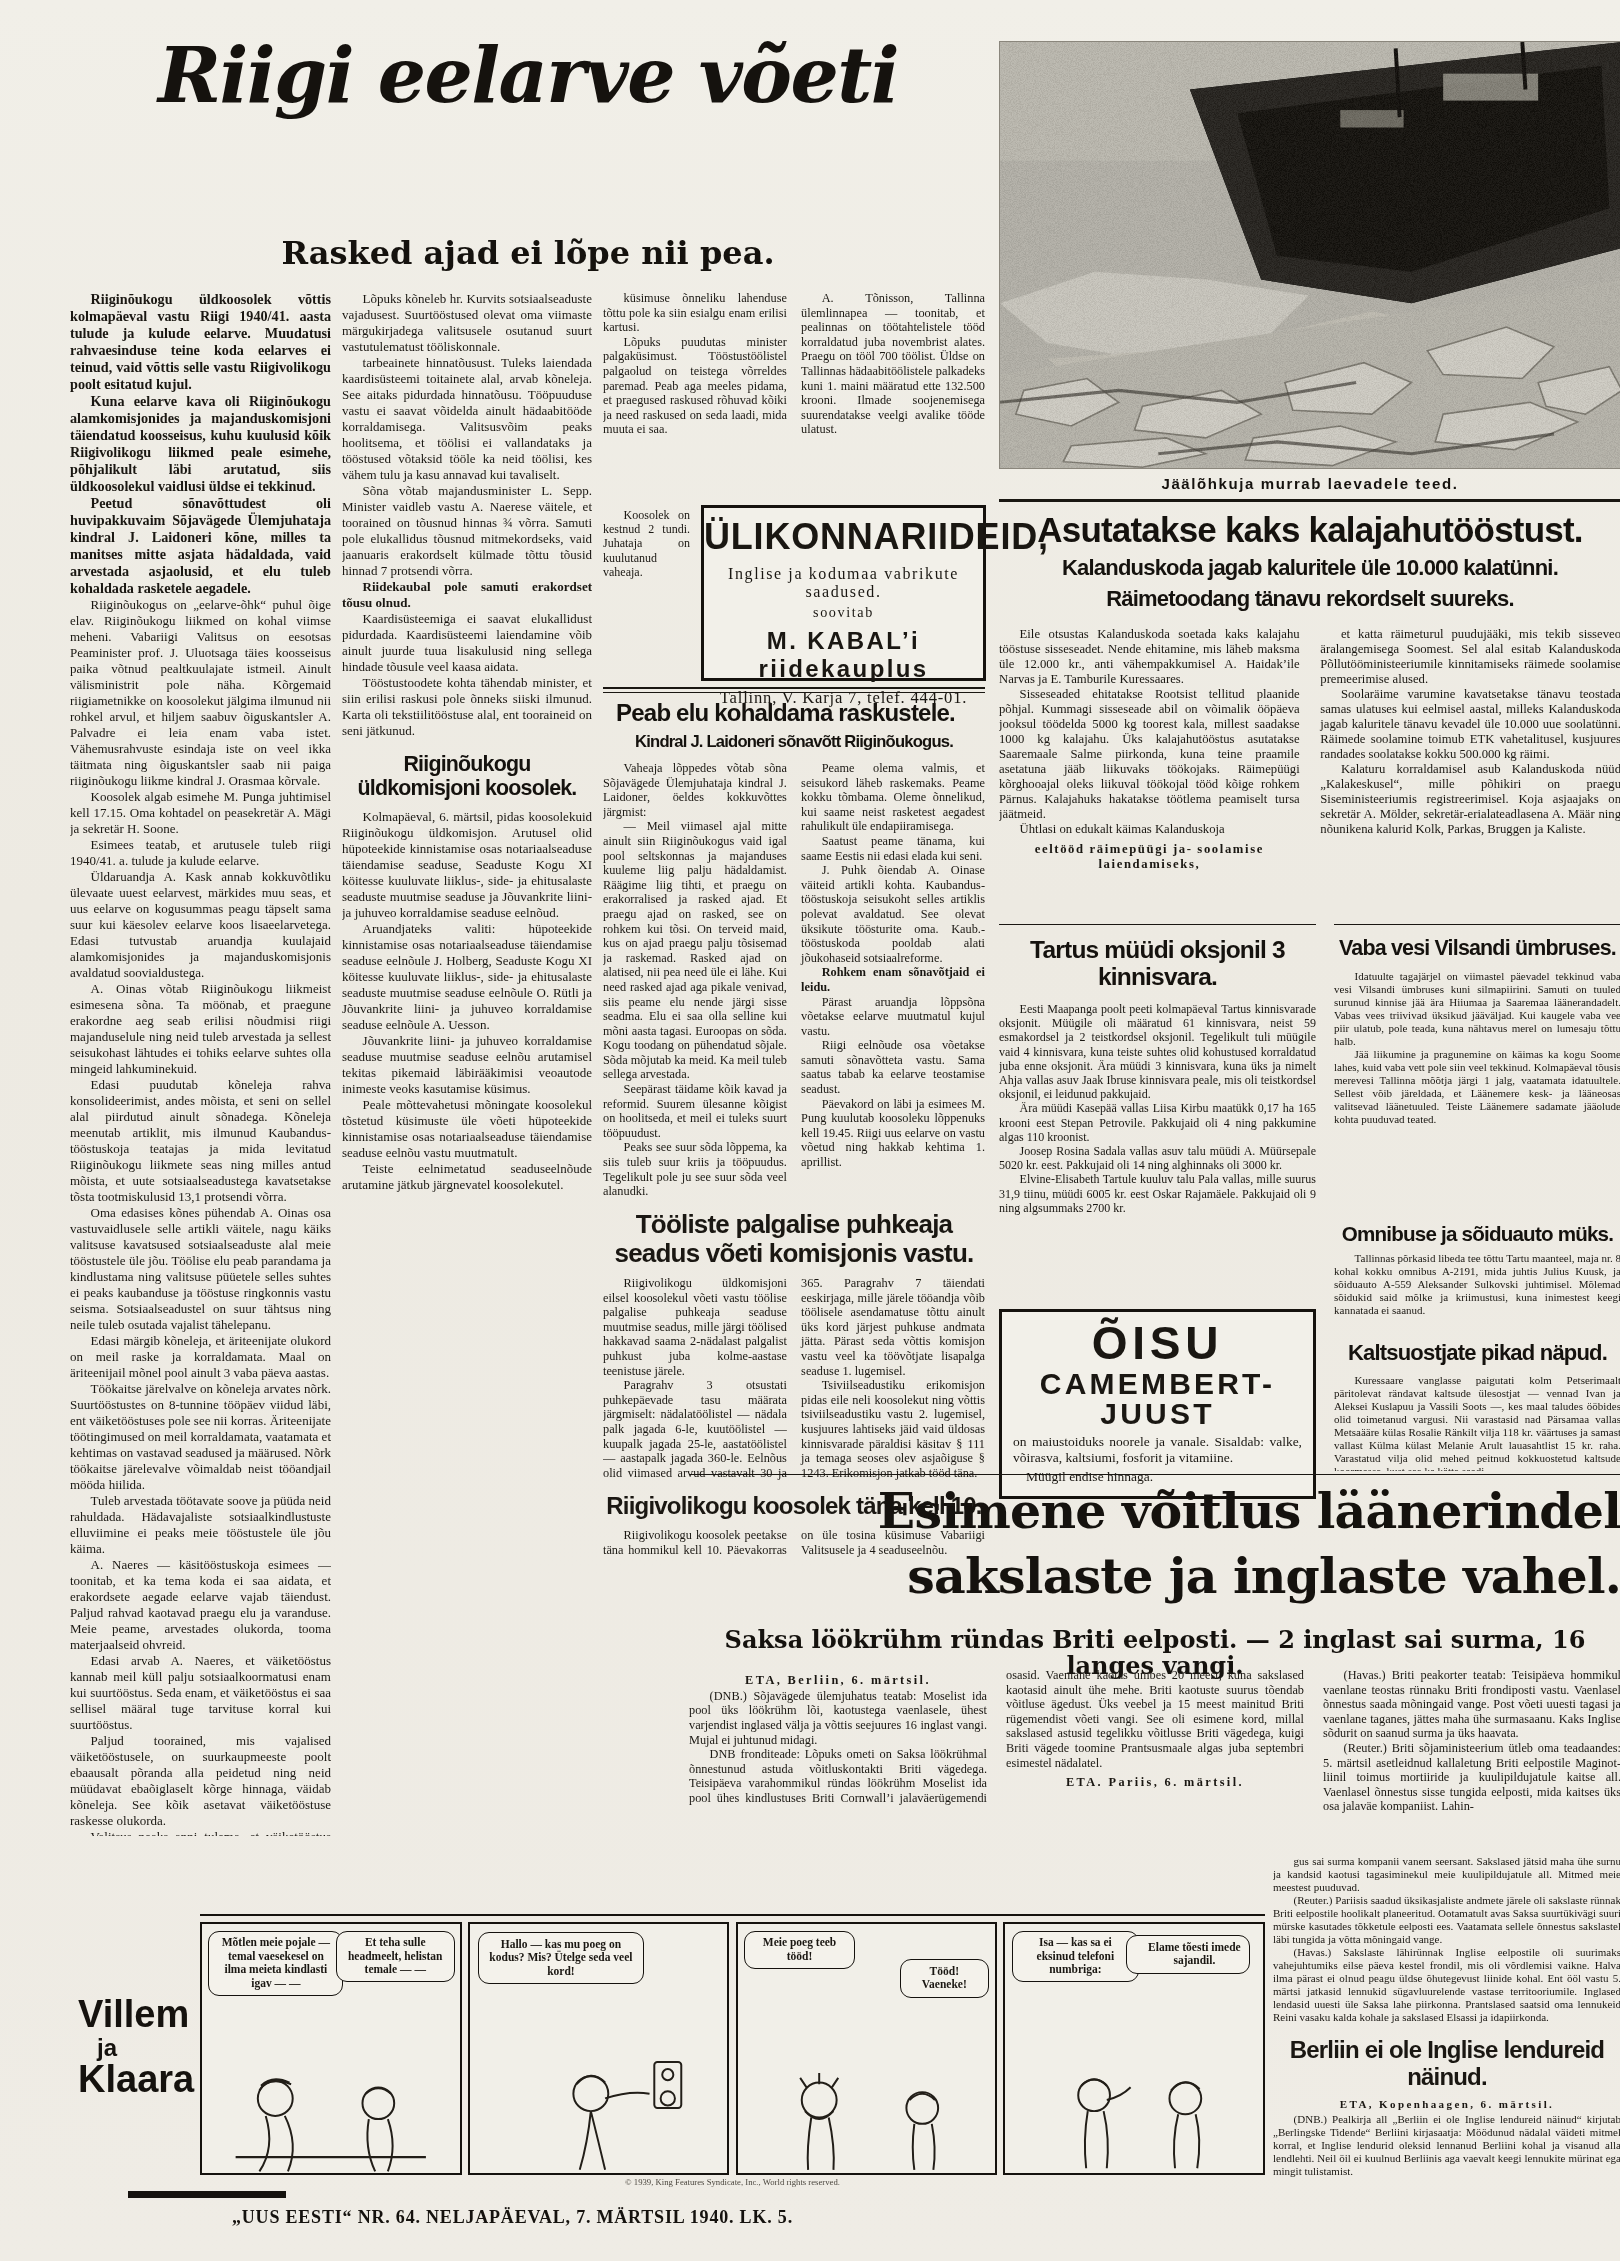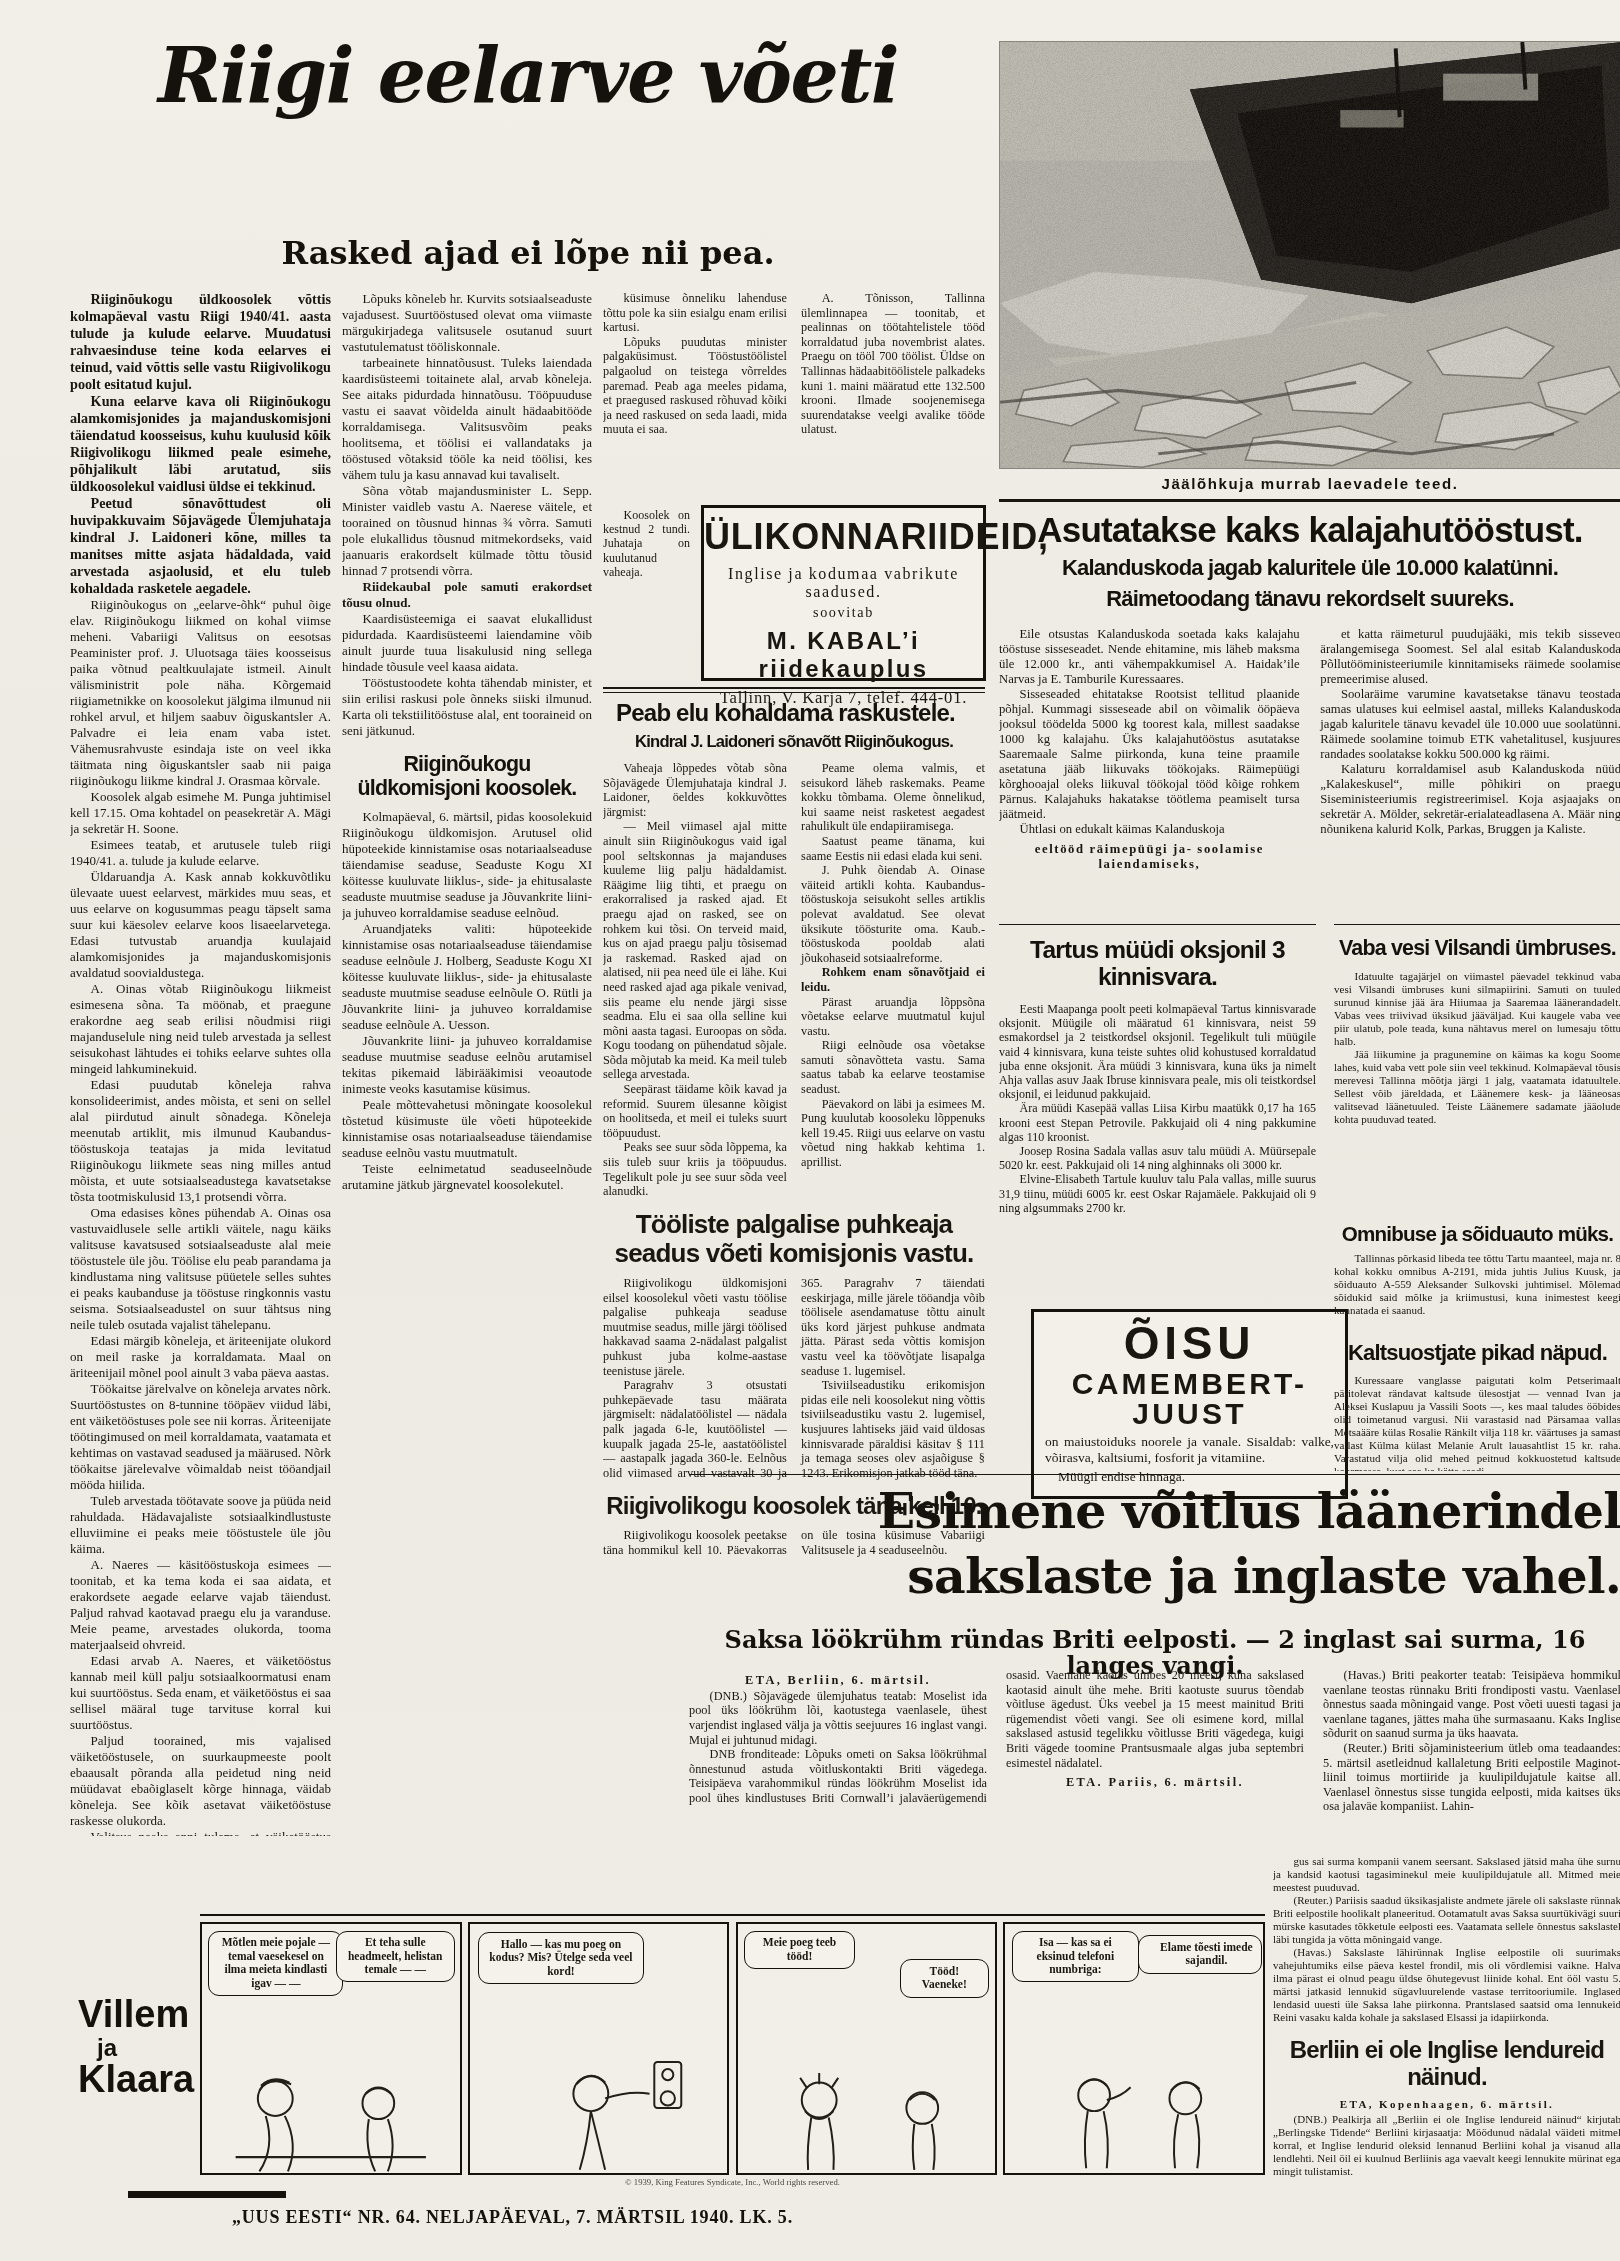--- a/index.html
+++ b/index.html
@@ -211,21 +211,21 @@
 
   <div class="abs rule-thin" style="left:999px;top:924px;width:317px;"></div>
   <div class="abs h-cond" style="left:999px;top:936px;width:317px;font-size:24.5px;">Tartus müüdi oksjonil 3 kinnisvara.</div>
   <div class="abs flow" style="left:999px;top:1002px;width:317px;height:302px;font-size:12px;line-height:14.2px;">
       <p class="k-para">Eesti Maapanga poolt peeti kolmapäeval Tartus kinnisvarade oksjonit. Müügile oli määratud 61 kinnisvara, neist 59 esmakordsel ja 2 teistkordsel oksjonil. Tegelikult tuli müügile vaid 4 kinnisvara, kuna teiste suhtes olid kohustused korraldatud juba enne oksjonit. Ära müüdi 3 kinnisvara, kuna üks ja nimelt Ahja vallas asuv Jaak Ibruse kinnisvara peale, mis oli teistkordsel oksjonil, ei leidunud pakkujaid.</p>
       <p class="k-para">Ära müüdi Kasepää vallas Liisa Kirbu maatükk 0,17 ha 165 krooni eest Stepan Petrovile. Pakkujaid oli 4 ning pakkumine algas 110 kroonist.</p>
       <p class="k-para">Joosep Rosina Sadala vallas asuv talu müüdi A. Müürsepale 5020 kr. eest. Pakkujaid oli 14 ning alghinnaks oli 3000 kr.</p>
       <p class="k-para">Elvine-Elisabeth Tartule kuuluv talu Pala vallas, mille suurus 31,9 tiinu, müüdi 6005 kr. eest Oskar Rajamäele. Pakkujaid oli 9 ning algsummaks 2700 kr.</p>
     </div>
 
-  <div class="abs ad-box" style="left:999px;top:1309px;width:317px;height:190px;margin-left:32px;">
+  <div class="abs ad-box" style="left:999px;top:1309px;width:317px;height:190px;">
     <div class="oisu-title">ÕISU</div>
     <div class="oisu-l2">CAMEMBERT-JUUST</div>
     <div class="oisu-body">on maiustoiduks noorele ja vanale. Sisaldab: valke, võirasva, kaltsiumi, fosforit ja vitamiine.</div>
     <div class="oisu-l4">Müügil endise hinnaga.</div>
   </div>
 
   <div class="abs rule-thin" style="left:1334px;top:924px;width:287px;"></div>
   <div class="abs h-cond" style="left:1334px;top:937px;width:287px;font-size:21.4px;">Vaba vesi Vilsandi ümbruses.</div>
   <div class="abs flow" style="left:1334px;top:970px;width:287px;height:247px;font-size:11px;line-height:13px;">
       <p class="k-para">Idatuulte tagajärjel on viimastel päevadel tekkinud vaba vesi Vilsandi ümbruses kuni silmapiirini. Samuti on tuuled surunud kinnise jää ära Hiiumaa ja Saaremaa läänerandadelt. Vabas vees triivivad üksikud jääväljad. Kui kaugele vaba vee piir ulatub, pole teada, kuna nähtavus merel on lumesaju tõttu halb.</p>
@@ -307,21 +307,21 @@
             <path d="M82,62 q18,20 36,0 M84,32 l-8,-12 M100,28 l0,-14 M116,32 l8,-12"></path>
           <path d="M90,70 q-6,38 -4,66 M112,70 q8,36 6,66"></path>
           <circle cx="230" cy="58" r="20"></circle>
             <path d="M214,48 q16,-16 32,0"></path>
           <path d="M220,78 q-4,30 0,58 M242,78 q6,30 2,58"></path>
         </g>
       </svg>
     </div>
     <div class="panel">
       <div class="bubble" style="left:6.3px;top:6.3px;width:111px;">Isa — kas sa ei eksinud telefoni numbriga:</div>
-      <div class="bubble" style="right:1px;top:11px;width:95px;padding-left:20px;">Elame tõesti imede sajandil.</div>
+      <div class="bubble" style="right:13px;top:11px;width:95px;padding-left:20px;">Elame tõesti imede sajandil.</div>
       <svg width="100%" height="119" viewBox="0 0 320 150" style="position:absolute;bottom:0;left:0;">
         <g stroke="#221e18" stroke-width="2.5" fill="none">
           <circle cx="110" cy="52" r="20"></circle>
             <path d="M94,40 q16,-16 32,0 M126,58 q18,-4 30,-16"></path>
           <path d="M102,72 q-6,36 -2,72 M122,72 q8,34 4,72"></path>
           <circle cx="225" cy="56" r="20"></circle>
             <path d="M207,46 q18,-20 36,-2"></path>
           <path d="M216,76 q-8,32 -4,68 M238,76 q8,32 2,68"></path>
         </g>
       </svg>

